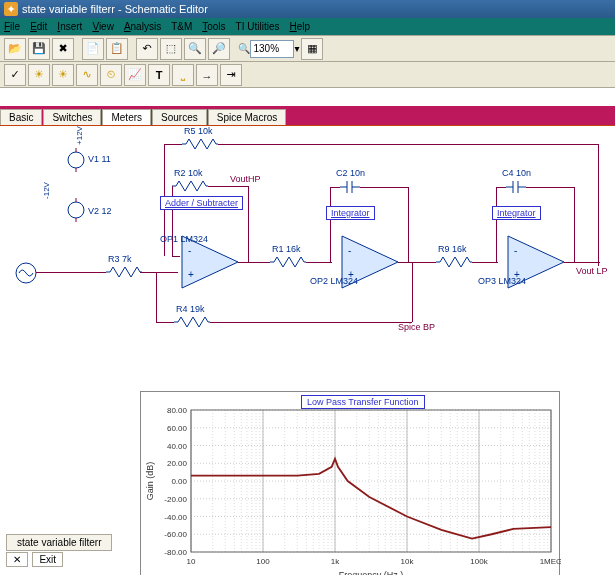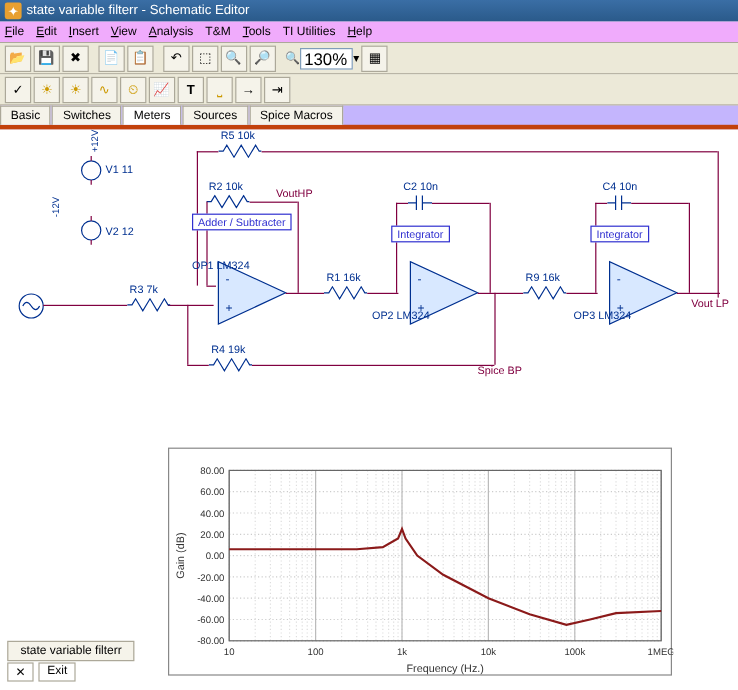--- a/index.html
+++ b/index.html
@@ -1,35 +1,35 @@
 <!DOCTYPE html>
 <html><head>
 <meta charset="utf-8">
 <style>
   * { box-sizing: border-box; margin: 0; padding: 0; }
   body { font-family: Tahoma, Arial, sans-serif; font-size: 10px; background: #fff; width: 615px; height: 575px; overflow: hidden; position: relative; }
   .titlebar { background: linear-gradient(#3a6ea5,#2a5a8a); color: #fff; height: 18px; display: flex; align-items: center; padding: 0 4px; font-size: 11px; }
   .titlebar .icon { width: 14px; height: 14px; background: #e8a030; border-radius: 2px; margin-right: 4px; display: inline-flex; align-items: center; justify-content: center; }
-  .menubar { background: #f0abfc; border-bottom: 1px solid #aca899; height: 18px; display: flex; align-items: center; padding: 0 4px; }
+  .menubar { background: #0f766e; border-bottom: 1px solid #aca899; height: 18px; display: flex; align-items: center; padding: 0 4px; }
   .menubar span { margin-right: 10px; cursor: default; }
   .menubar span u { text-decoration: underline; }
   .toolbar { background: #ece9d8; border-bottom: 1px solid #aca899; height: 26px; display: flex; align-items: center; padding: 2px 4px; gap: 2px; }
   .tbtn { width: 22px; height: 22px; border: 1px solid #aca899; background: #f5f3ea; display: inline-flex; align-items: center; justify-content: center; font-size: 11px; cursor: pointer; }
   .zoom { display: inline-flex; align-items: center; margin-left: 6px; }
-  .zoom input { width: 44px; height: 18px; font-size: 14px; border: 1px solid #7f9db9; padding: 0 2px; }
-  .tabs { background: #c4b5fd; border-bottom: 4px solid #c2410c; height: 20px; display: flex; align-items: flex-end; }
+  .zoom input { width: 44px; height: 18px; font-size: 10px; border: 1px solid #7f9db9; padding: 0 2px; }
+  .tabs { background: #be185d; border-bottom: 1px solid #c2410c; height: 20px; display: flex; align-items: flex-end; margin-top: 18px; }
   .tab { border: 1px solid #aca899; border-bottom: none; background: #f5f3ea; padding: 2px 8px; font-size: 10px; margin-right: 1px; cursor: pointer; }
   .tab.active { background: #fff; }
   .canvas { position: relative; width: 615px; height: 460px; background: #fff; }
   .dotgrid { position: absolute; inset: 0; background-image: radial-gradient(#d0d0d0 0.5px, transparent 0.5px); background-size: 8px 8px; }
   .wire { position: absolute; background: #800040; }
   .wire.h { height: 1px; }
   .wire.v { width: 1px; }
   .label { position: absolute; font-size: 9px; color: #003090; }
-  .box-label { position: absolute; border: 1px solid #3030d0; background: #fff; color: #3030d0; font-size: 9px; padding: 1px 4px; }
+  .box-label { position: absolute; border: 1px solid #3030d0; background: #fff; color: #3030d0; font-size: 9px; padding: 1px 4px; text-decoration: underline; }
   .opamp { position: absolute; }
   .opamp svg { display: block; }
   .res { position: absolute; }
   .res svg { display: block; }
   .cap { position: absolute; }
   .cap svg { display: block; }
   .src { position: absolute; }
   .nodeout { position: absolute; font-size: 9px; color: #800040; }
   .chart { position: absolute; left: 140px; top: 265px; width: 420px; height: 190px; border: 1px solid #888; background: #fff; }
   .chart-title { position: absolute; left: 160px; top: 3px; border: 1px solid #3030d0; color: #3030d0; font-size: 9px; padding: 1px 5px; background: #fff; }
@@ -248,20 +248,21 @@
   <div class="wire h" style="left:156px;top:196px;width:18px"></div>
   <div class="res" style="left:174px;top:190px">
     <svg width="36" height="12">
         <path d="M0 6 L4 6 L7 1 L13 11 L19 1 L25 11 L31 1 L34 6 L36 6" fill="none" stroke="#003090"></path>
       </svg>
   </div>
   <div class="label" style="left:176px;top:178px">R4 19k</div>
   <div class="wire h" style="left:210px;top:196px;width:202px"></div>
 
   <div class="chart">
+    <div class="chart-title">Low Pass Transfer Function</div>
     <svg id="chart-svg" width="420" height="190">
         <line x1="50" y1="160" x2="410" y2="160" stroke="#ccc" stroke-dasharray="1,2"></line>
         <text x="46" y="163" font-size="8" text-anchor="end" fill="#333">-80.00</text>
         <line x1="50" y1="142.25" x2="410" y2="142.25" stroke="#ccc" stroke-dasharray="1,2"></line>
         <text x="46" y="145.25" font-size="8" text-anchor="end" fill="#333">-60.00</text>
         <line x1="50" y1="124.5" x2="410" y2="124.5" stroke="#ccc" stroke-dasharray="1,2"></line>
         <text x="46" y="127.5" font-size="8" text-anchor="end" fill="#333">-40.00</text>
         <line x1="50" y1="106.75" x2="410" y2="106.75" stroke="#ccc" stroke-dasharray="1,2"></line>
         <text x="46" y="109.75" font-size="8" text-anchor="end" fill="#333">-20.00</text>
         <line x1="50" y1="89" x2="410" y2="89" stroke="#ccc" stroke-dasharray="1,2"></line>

